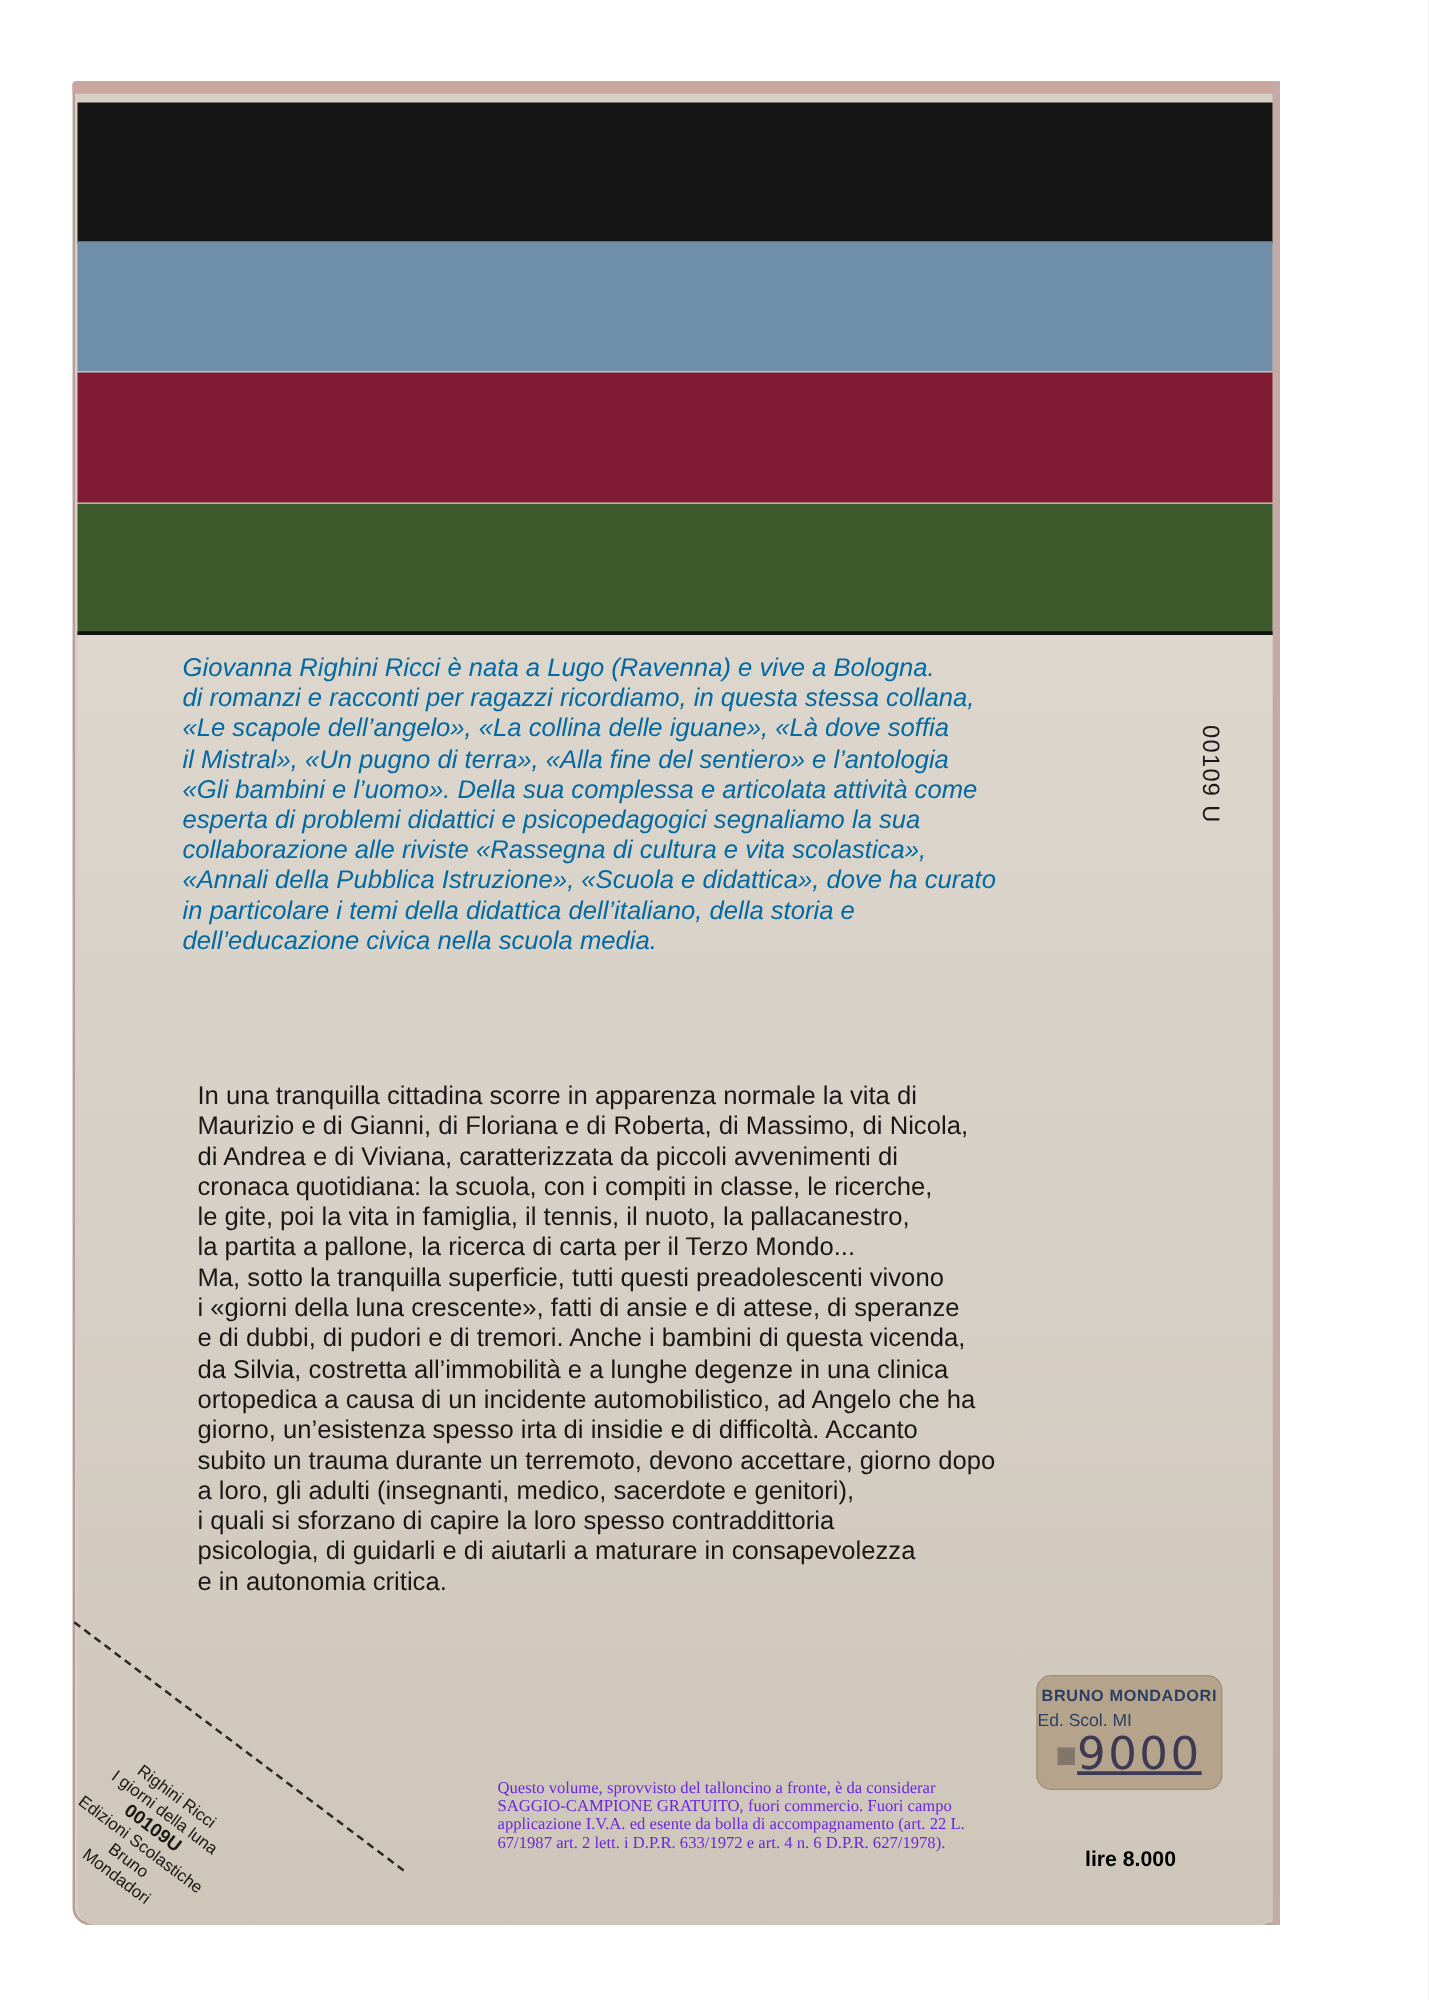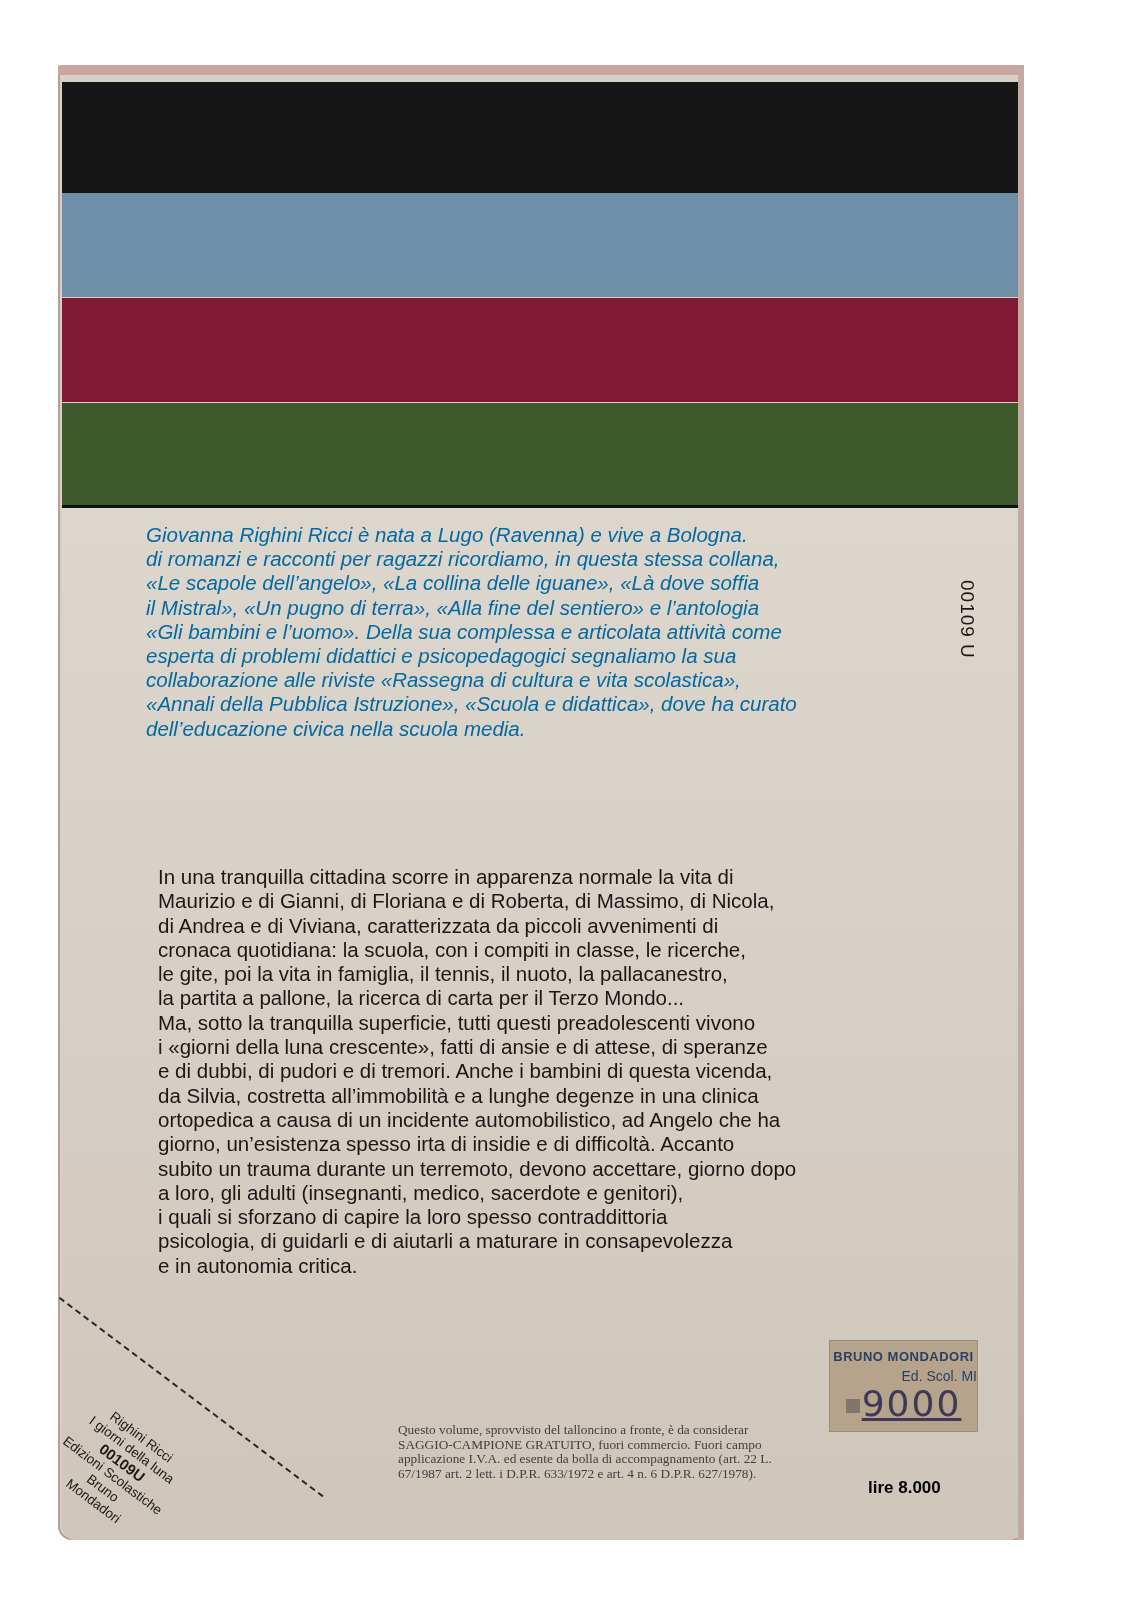--- a/index.html
+++ b/index.html
@@ -54,38 +54,38 @@
   .coupon-text {
     position: absolute; left: 40px; top: 1330px;
     transform: rotate(37deg); transform-origin: left top;
     font-size: 13.5px; line-height: 16px; color: #1a1816;
   }
   .coupon-text span { display: block; text-align: center; white-space: nowrap; }
   .coupon-text .code { font-weight: bold; font-size: 15px; }
   .legal {
     position: absolute; left: 340px; top: 1358px; width: 470px;
     font-family: "Liberation Serif", serif; font-size: 13.3px; line-height: 14.6px;
-    color: #404040; margin: 0;
+    color: #6d28d9; margin: 0;
   }
   .legal span { display: block; white-space: nowrap; }
   .price-print {
     position: absolute; left: 810px; top: 1413px;
     font-weight: bold; font-size: 17px; color: #000000;
   }
   .sticker {
     position: absolute; left: 772px; top: 1276px; width: 147px; height: 90px;
-    background: #b5a48b; border-radius: 0;
+    background: #b5a48b; border-radius: 11px;
     box-shadow: 0 0 0 1px #9f8d73;
   }
   .sticker .publisher {
     position: absolute; top: 8px; left: 0; right: 0; text-align: center;
     font-weight: bold; font-size: 13px; color: #2b3f63; letter-spacing: 0.5px;
   }
   .sticker .edition {
-    position: absolute; top: 27px; left: 0; right: 0; text-align: right;
+    position: absolute; top: 27px; left: 0; right: 0; text-align: left;
     font-size: 14px; color: #2b3f63;
   }
   .sticker .price {
     position: absolute; top: 42px; left: 0; right: 0; text-align: center;
     font-family: "DejaVu Sans", sans-serif;
     font-size: 36px; color: #3e3a55; letter-spacing: 2px; text-decoration: underline;
   }
   .sticker .price::before {
     content: ""; display: inline-block; width: 14px; height: 14px;
     background: #6a645c; margin-right: 2px; vertical-align: middle; opacity: 0.7;
@@ -109,20 +109,21 @@
 
   <div class="bio">
     <span>Giovanna Righini Ricci è nata a Lugo (Ravenna) e vive a Bologna.</span>
     <span>di romanzi e racconti per ragazzi ricordiamo, in questa stessa collana,</span>
     <span>«Le scapole dell’angelo», «La collina delle iguane», «Là dove soffia</span>
     <span>il Mistral», «Un pugno di terra», «Alla fine del sentiero» e l’antologia</span>
     <span>«Gli bambini e l’uomo». Della sua complessa e articolata attività come</span>
     <span>esperta di problemi didattici e psicopedagogici segnaliamo la sua</span>
     <span>collaborazione alle riviste «Rassegna di cultura e vita scolastica»,</span>
     <span>«Annali della Pubblica Istruzione», «Scuola e didattica», dove ha curato</span>
+    <span>in particolare i temi della didattica dell’italiano, della storia e</span>
     <span>dell’educazione civica nella scuola media.</span>
   </div>
 
   <div class="synopsis">
     <span>In una tranquilla cittadina scorre in apparenza normale la vita di</span>
     <span>Maurizio e di Gianni, di Floriana e di Roberta, di Massimo, di Nicola,</span>
     <span>di Andrea e di Viviana, caratterizzata da piccoli avvenimenti di</span>
     <span>cronaca quotidiana: la scuola, con i compiti in classe, le ricerche,</span>
     <span>le gite, poi la vita in famiglia, il tennis, il nuoto, la pallacanestro,</span>
     <span>la partita a pallone, la ricerca di carta per il Terzo Mondo...</span>

